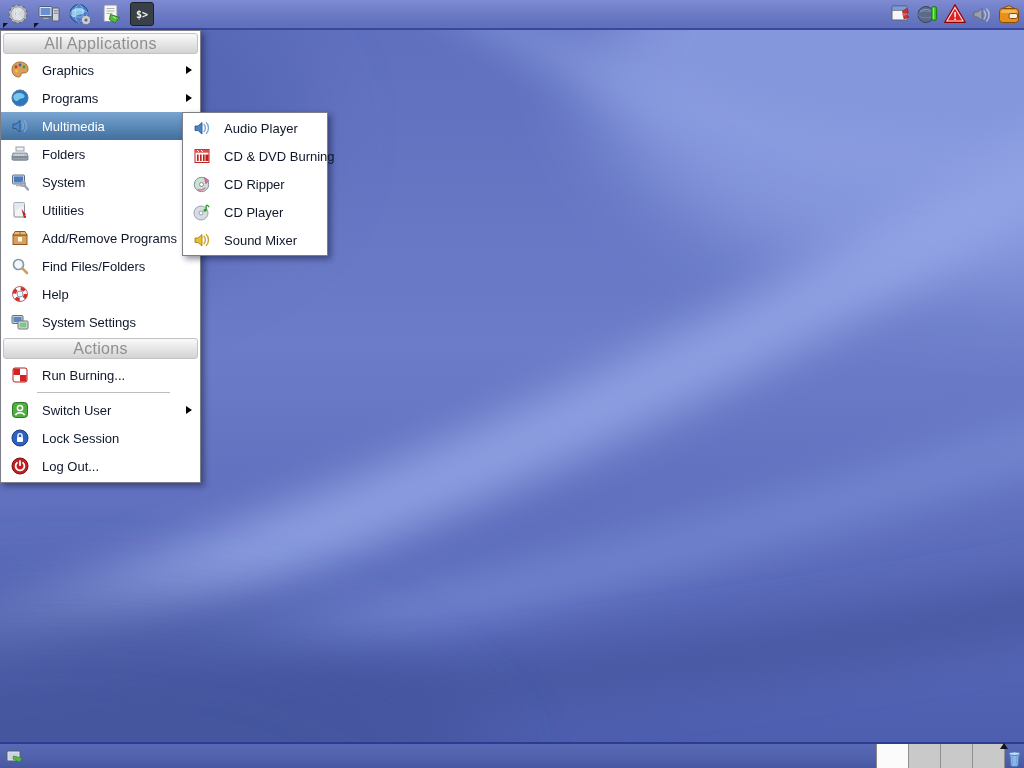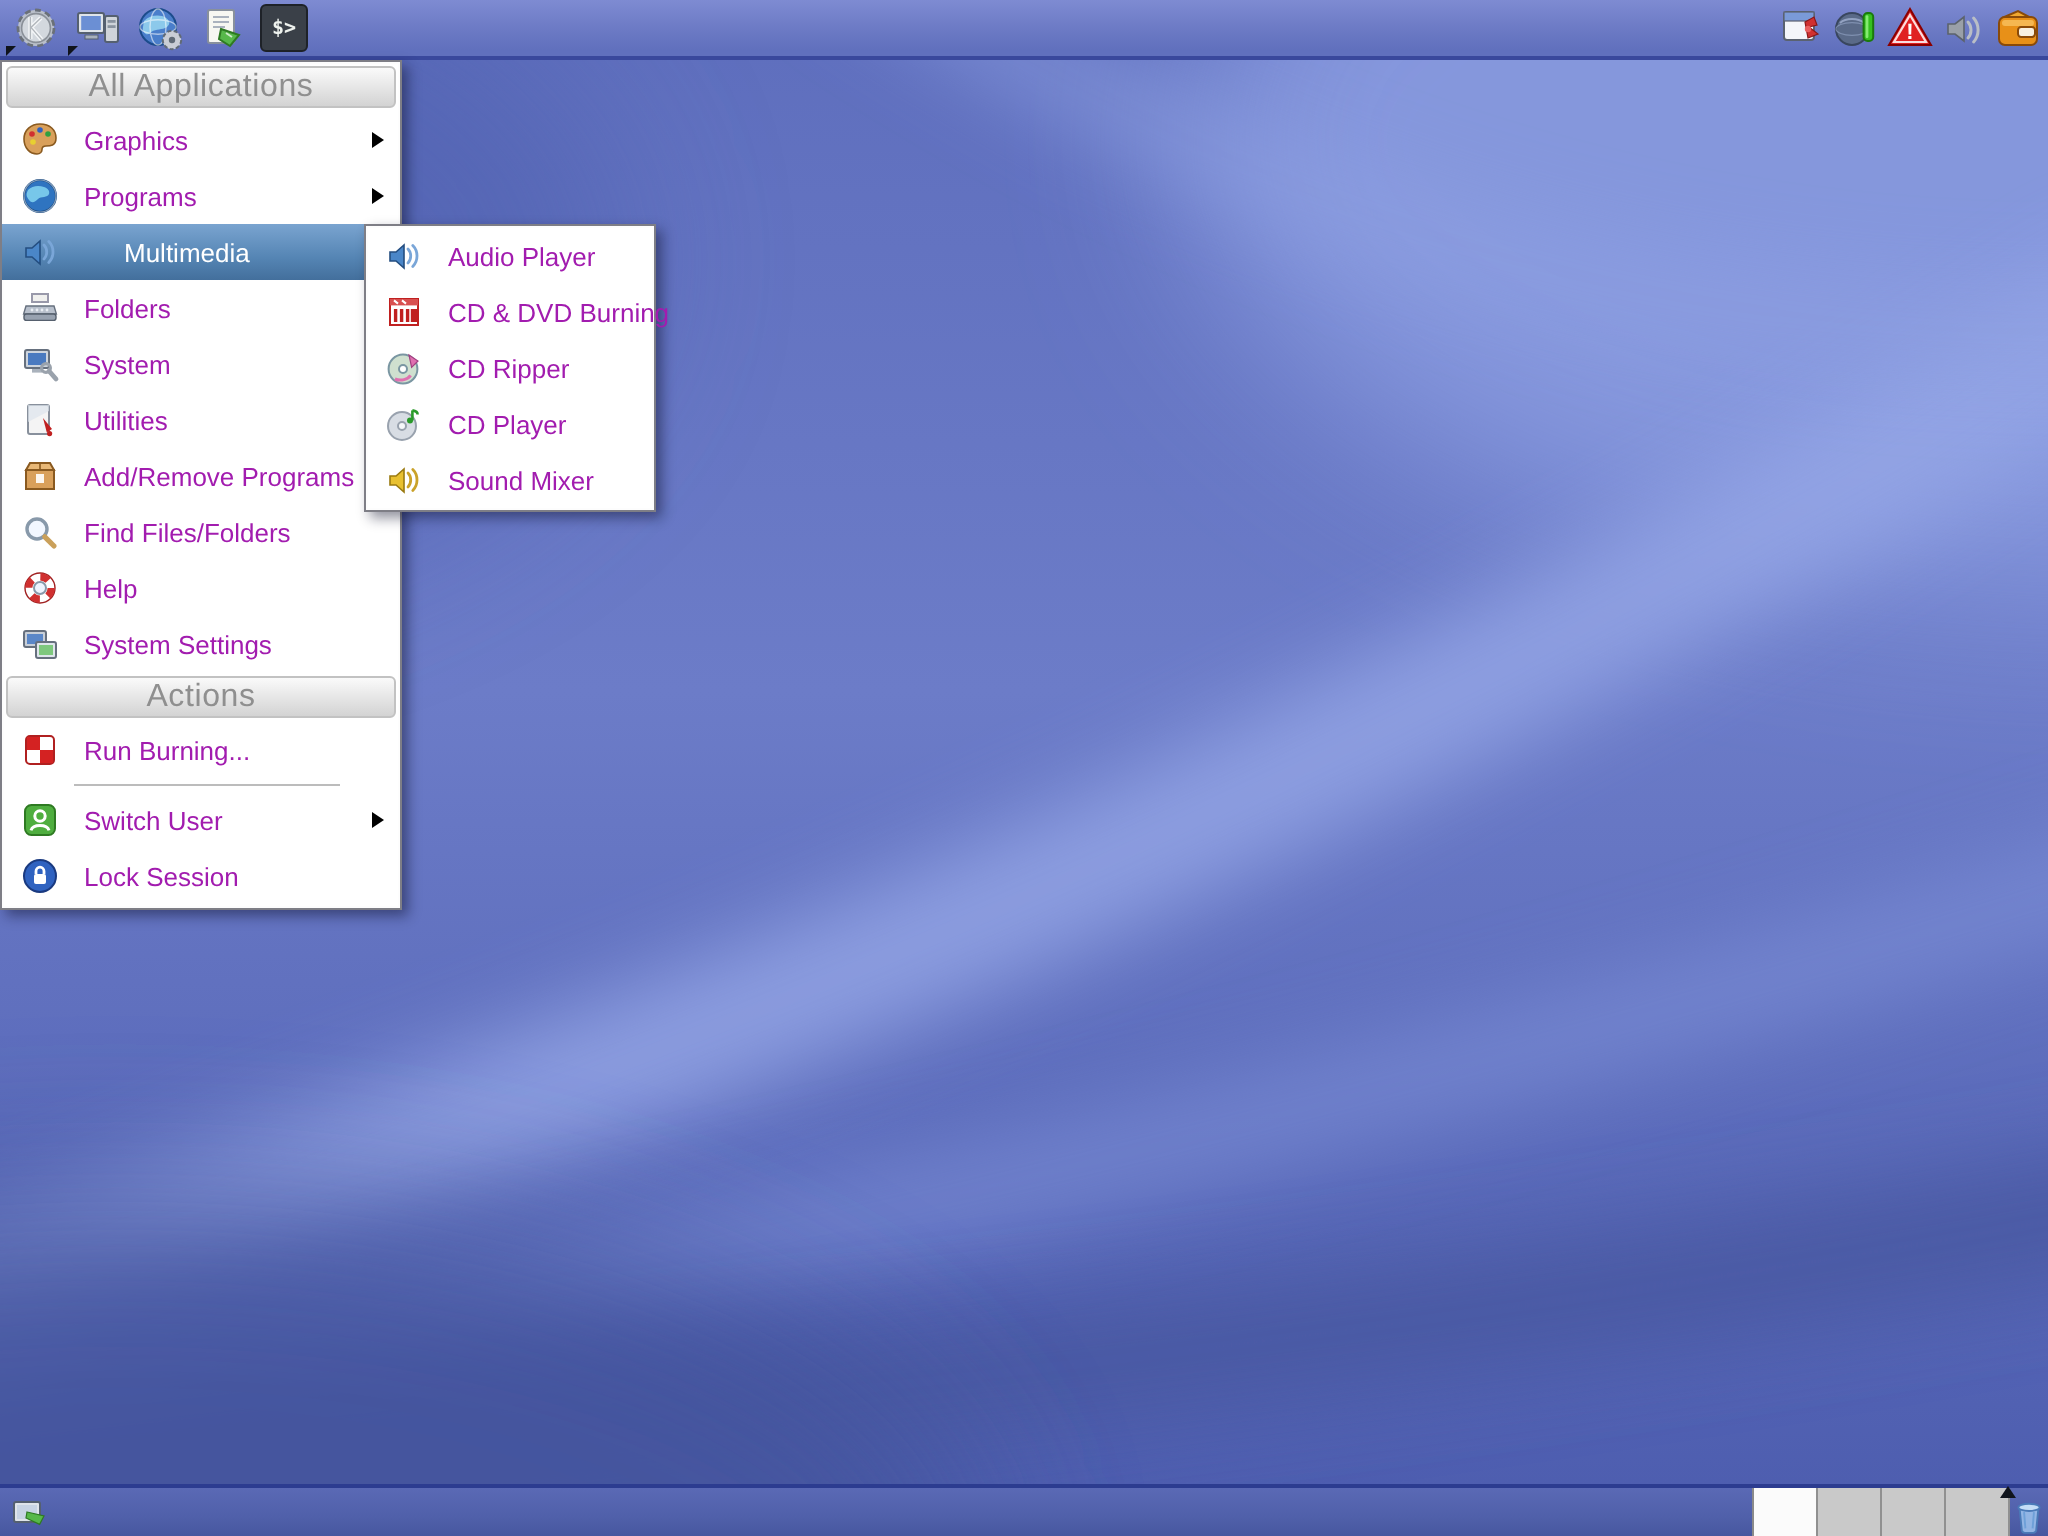--- a/index.html
+++ b/index.html
@@ -34,22 +34,22 @@
   .kmenu{left:0;top:30px;width:201px;padding:0 0 2px 0;}
   .submenu{left:182px;top:112px;width:146px;z-index:10;padding:1px 0;}
   .mheader{
     margin:2px;height:19px;border:1px solid #c2c2c2;border-radius:3px;
     background:linear-gradient(#fafafa,#d3d3d3);
     display:flex;align-items:center;justify-content:center;
     font-size:16px;color:#8f8f8f;letter-spacing:.3px;
   }
   .row{height:28px;display:flex;align-items:center;padding:0 8px 0 8px;position:relative;cursor:pointer;}
   .row .ico{width:22px;height:22px;flex:0 0 22px;display:flex;align-items:center;justify-content:center;}
-  .row .lbl{font-size:13px;color:#a21caf;margin-left:11px;white-space:nowrap;}
-  .row.sel{background:linear-gradient(#7aa4d0 0%, #5585b4 60%, #436f9c 100%);gap:20px;}
+  .row .lbl{font-size:13px;color:#0f172a;margin-left:11px;white-space:nowrap;}
+  .row.sel{background:linear-gradient(#7aa4d0 0%, #5585b4 60%, #436f9c 100%);}
   .row.sel .lbl{color:#ffffff;}
   .arr{margin-left:auto;width:0;height:0;border-left:6px solid #000;border-top:4px solid transparent;border-bottom:4px solid transparent;}
   .msep{height:1px;background:#bcbcbc;margin:3px 30px 3px 36px;}
 
   
   .panel-bottom{
     position:absolute;left:0;top:742px;width:1024px;height:26px;z-index:5;
     background:linear-gradient(#5a69b5 0%, #5060aa 60%, #47579f 100%);
     border-top:2px solid #2c3c90;box-sizing:border-box;
   }
@@ -344,20 +344,30 @@
     <span class="ico">
       <svg width="20" height="20" viewBox="0 0 20 20">
         <circle cx="10" cy="10" r="8" fill="#2f62c0" stroke="#1a3a80"></circle>
         <rect x="7" y="9" width="6" height="5" rx="1" fill="#ffffff"></rect>
         <path d="M8 9V7.6a2 2 0 014 0V9" fill="none" stroke="#ffffff" stroke-width="1.4"></path>
       </svg>
     </span>
     <span class="lbl">Lock Session</span>
   </div>
 
+  <div class="row">
+    <span class="ico">
+      <svg width="20" height="20" viewBox="0 0 20 20">
+        <circle cx="10" cy="10" r="8" fill="#c22020" stroke="#7a1010"></circle>
+        <path d="M10 5.2v4" stroke="#ffffff" stroke-width="1.8" stroke-linecap="round"></path>
+        <path d="M7 6.8a4.4 4.4 0 106 0" fill="none" stroke="#ffffff" stroke-width="1.8" stroke-linecap="round"></path>
+      </svg>
+    </span>
+    <span class="lbl">Log Out...</span>
+  </div>
 </div>
 
 <div class="menu submenu">
   <div class="row">
     <span class="ico">
       <svg width="20" height="20" viewBox="0 0 20 20">
         <path d="M3 8v4.5h3l4 3.5V4.5L6 8z" fill="#4a86c8" stroke="#244e80" stroke-width="0.8"></path>
         <path d="M12 6.5c1.8 1.8 1.8 5.2 0 7M14.4 4.8c2.8 2.8 2.8 7.6 0 10.4" fill="none" stroke="#7aa6d8" stroke-width="1.4" stroke-linecap="round"></path>
       </svg>
     </span>

